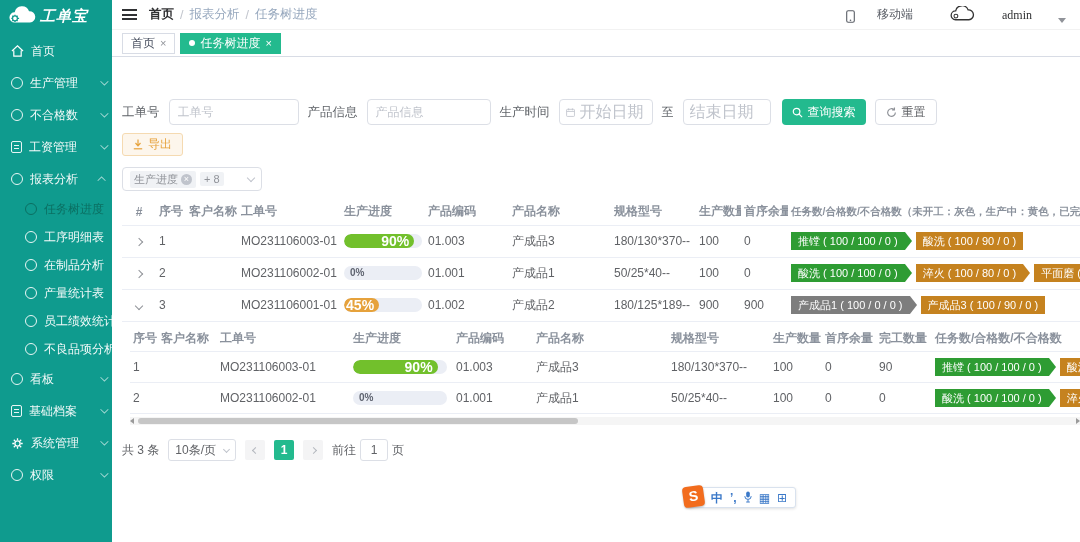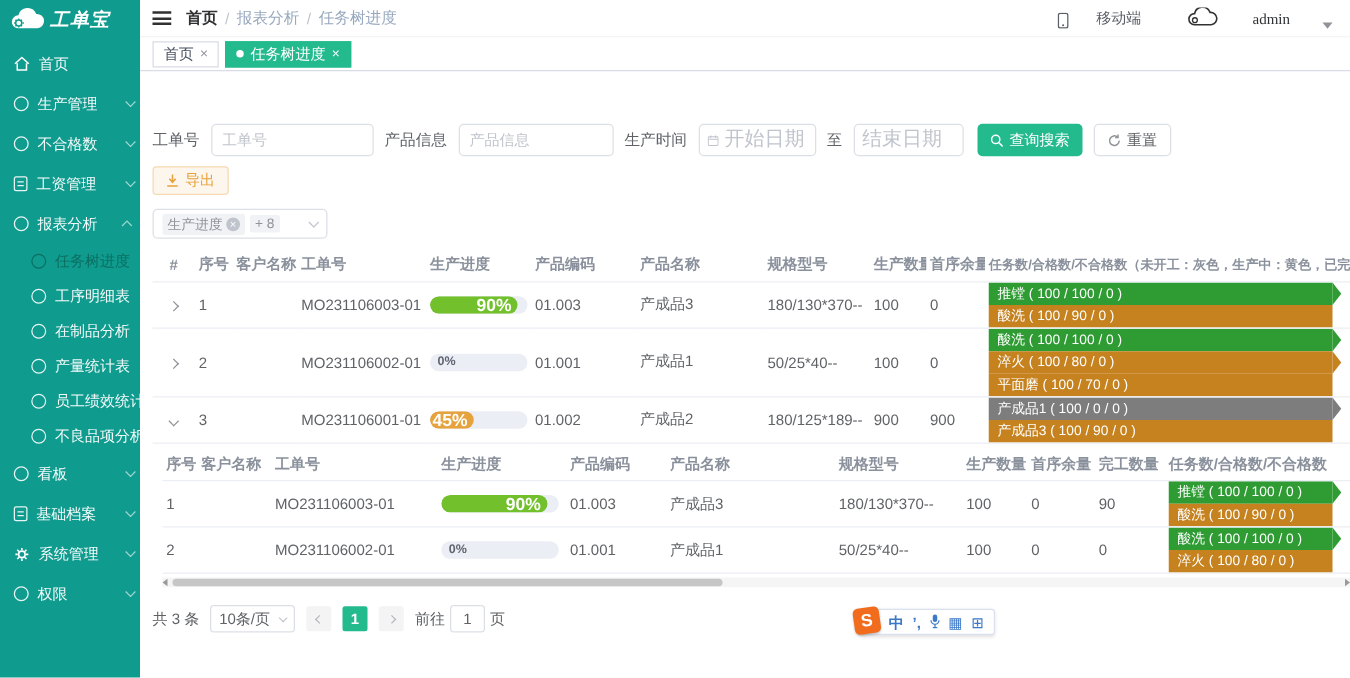--- a/index.html
+++ b/index.html
@@ -107,21 +107,21 @@
   .chev2.down  { transform:rotate(45deg); }
 
   .prog { width:78px; height:14px; border-radius:7px; background:#ebeef5; position:relative; overflow:hidden; }
   .p-fill { height:100%; border-radius:7px; display:flex; align-items:center; justify-content:flex-end;
     padding-right:5px; color:#fff; font-size:14px; font-weight:bold; }
   .p-green { background:var(--c-prog-green); }
   .p-orange { background:var(--c-orange); }
   .p-zero { position:absolute; left:6px; top:1px; font-size:10px; font-weight:bold; color:#5f6470; }
 
   .tags { overflow:hidden; }
-  .tagwrap { display:flex; white-space:nowrap;flex-direction:column; }
+  .tagwrap { display:flex; align-items:center; white-space:nowrap; }
   .tag { position:relative; height:18px; line-height:18px; color:#fff; font-size:11px; padding:0 7px;
     margin-right:11px; flex:0 0 auto; }
   .tag:not(:last-child)::after { content:''; position:absolute; right:-7px; top:0; width:0; height:0;
     border-top:9px solid transparent; border-bottom:9px solid transparent; }
   .t-green  { background:var(--c-tag-green); }  .t-green::after  { border-left:7px solid var(--c-tag-green); }
   .t-orange { background:var(--c-tag-orange); } .t-orange::after { border-left:7px solid var(--c-tag-orange); }
   .t-gray   { background:var(--c-tag-gray); }   .t-gray::after   { border-left:7px solid var(--c-tag-gray); }
 
   .expand-cell { padding:4px 0 0 8px; height:auto; }
   .hscroll { position:relative; height:8px; background:#f5f5f5; margin-top:3px; }

